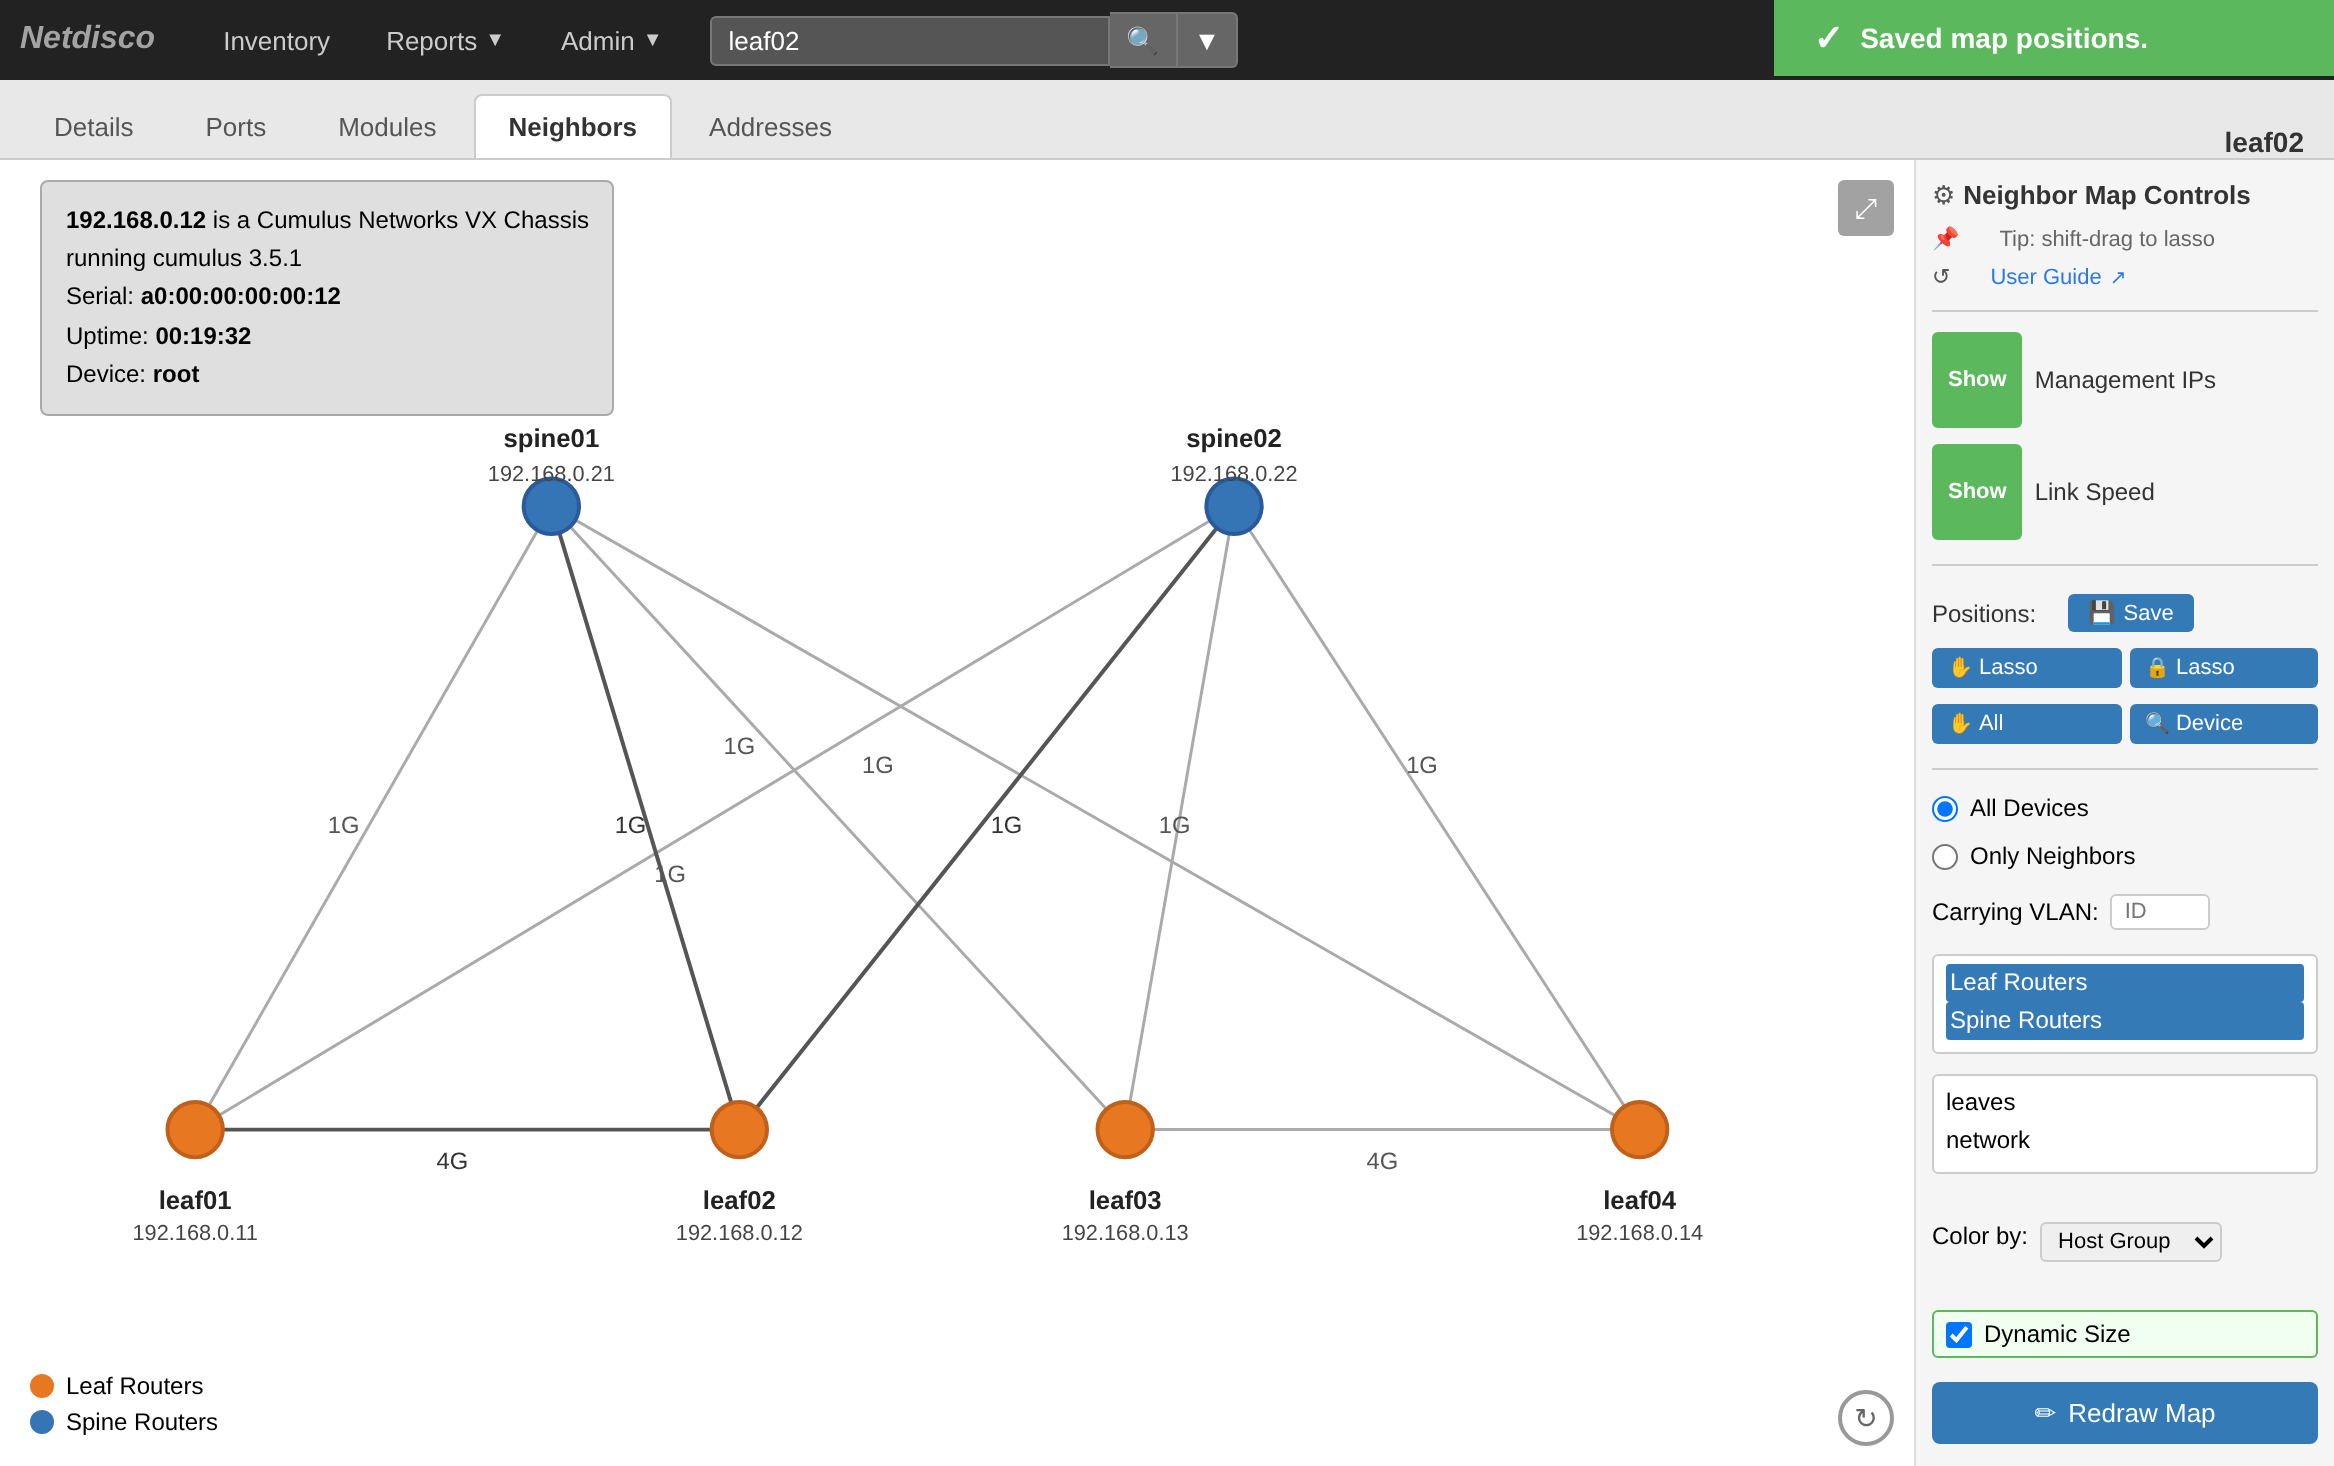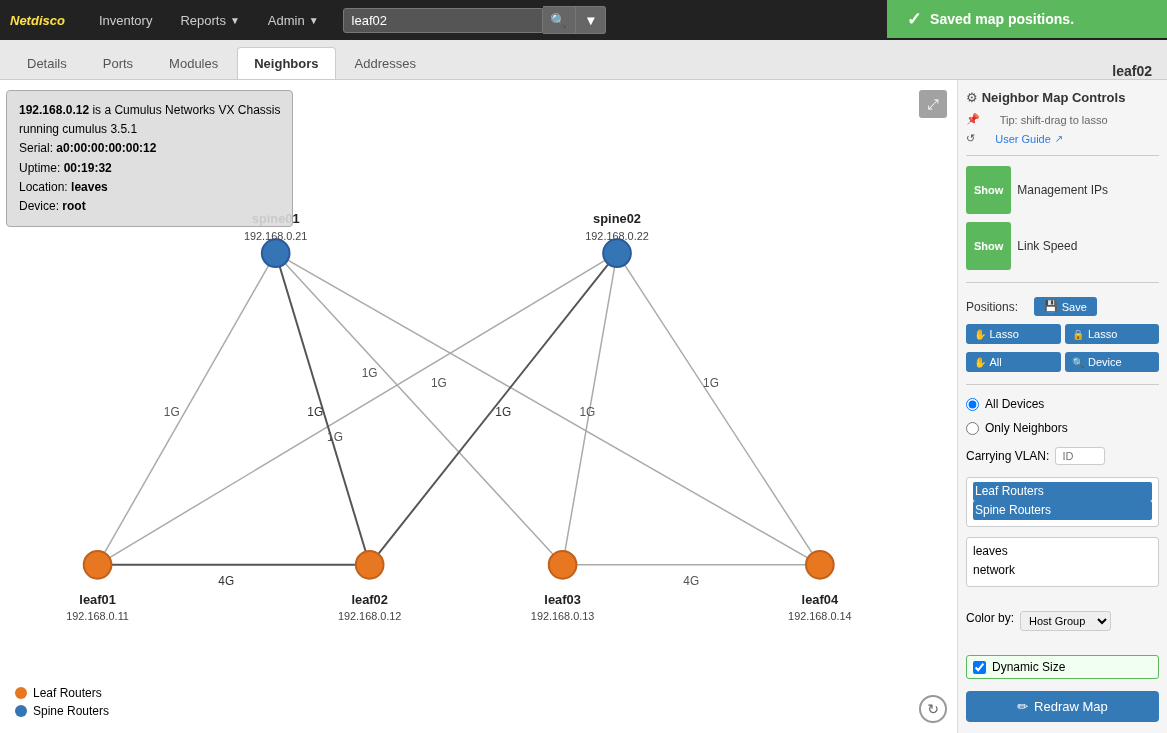--- a/index.html
+++ b/index.html
@@ -8,22 +8,22 @@
     
     .topnav {
       background: #222;
       height: 40px;
       display: flex;
       align-items: center;
       padding: 0 10px;
       gap: 0;
     }
     .brand {
-      color: #fde047;
-      font-size: 13px;
+      color: #a3a3a3;
+      font-size: 16px;
       font-weight: bold;
       padding-right: 20px;
       font-style: italic;
     }
     .nav-item {
       color: #ccc;
       padding: 0 14px;
       height: 40px;
       display: flex;
       align-items: center;
@@ -126,21 +126,21 @@
       flex: 1;
       position: relative;
       background: white;
       overflow: hidden;
     }
 
     
     .info-box {
       position: absolute;
       top: 10px;
-      left: 6px;
+      left: 20px;
       background: rgba(220,220,220,0.9);
       border: 1px solid #aaa;
       border-radius: 4px;
       padding: 10px 12px;
       font-size: 12px;
       line-height: 1.6;
       z-index: 10;
       min-width: 270px;
     }
     .info-box .bold { font-weight: bold; }
@@ -459,24 +459,20 @@
       <div>running cumulus 3.5.1</div>
       <div>
         <span>Serial:</span>
         <span class="bold">a0:00:00:00:00:12</span>
       </div>
       <div>
         <span>Uptime:</span>
         <span class="bold">00:19:32</span>
       </div>
       <div>
-        <span>Location:</span>
-        <span class="bold">leaves</span>
-      </div>
-      <div>
         <span>Device:</span>
         <span class="bold">root</span>
       </div>
     </div>
 
     <button class="expand-btn">⤢</button>
 
     <svg class="network-map" viewBox="0 0 950 660" preserveAspectRatio="xMidYMid meet">
 
       <line x1="270" y1="175" x2="90" y2="490" stroke="#aaa" stroke-width="1.5"></line>

